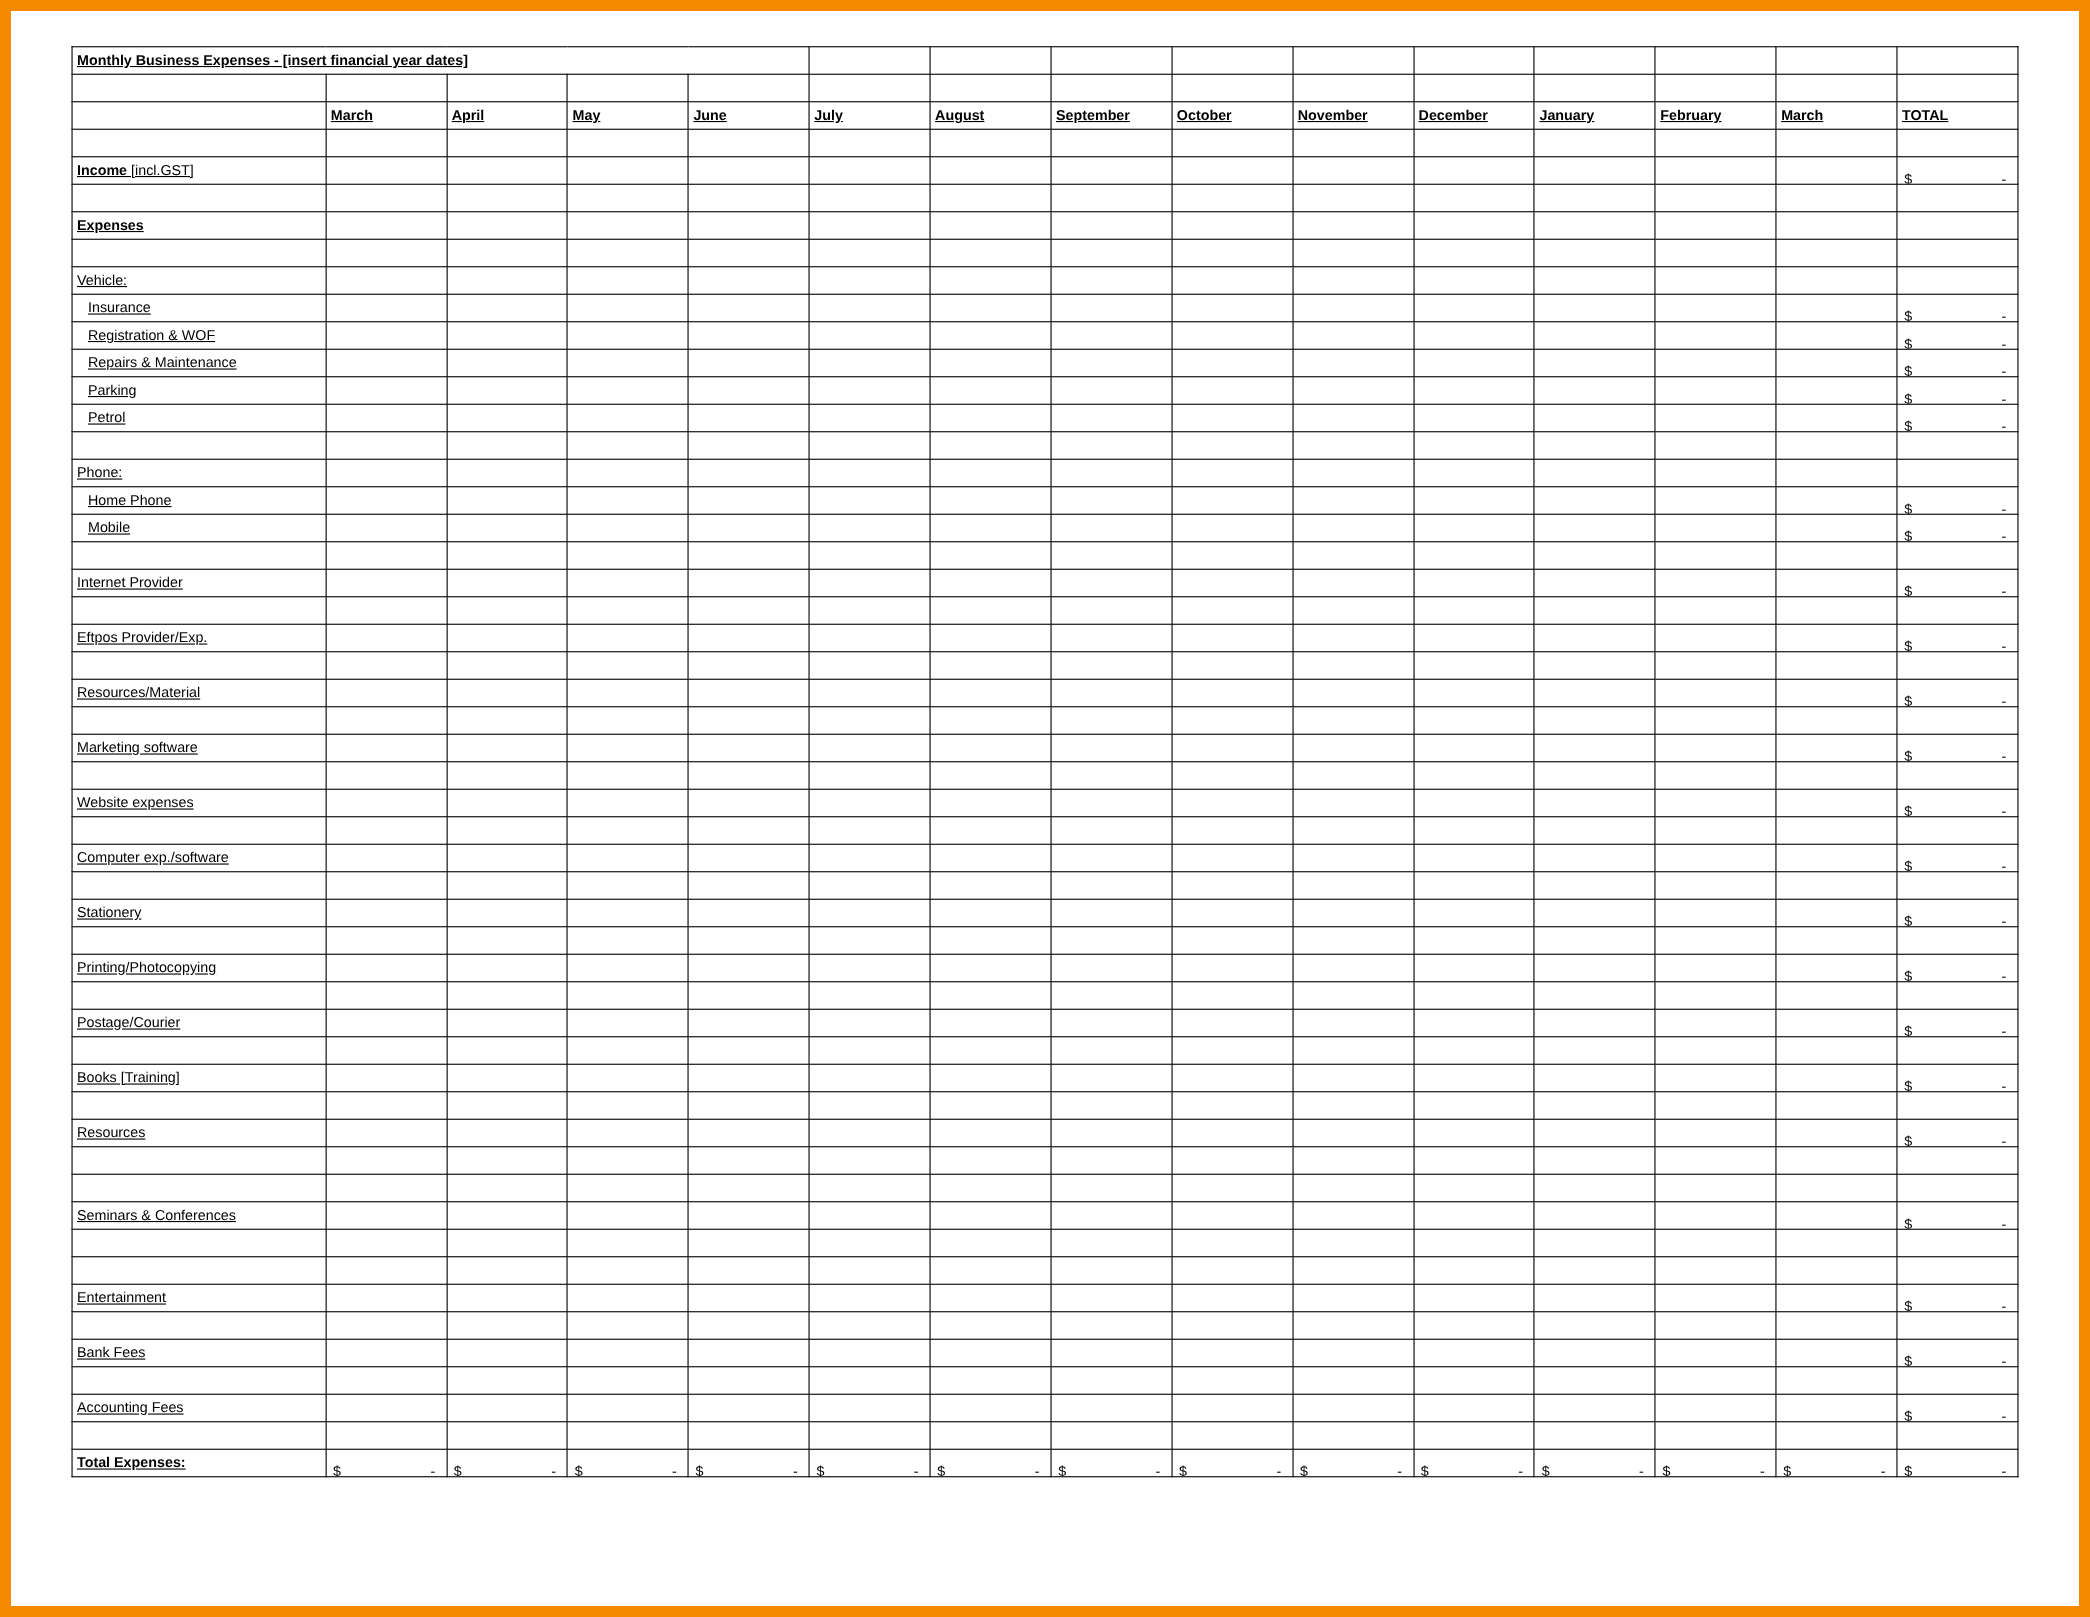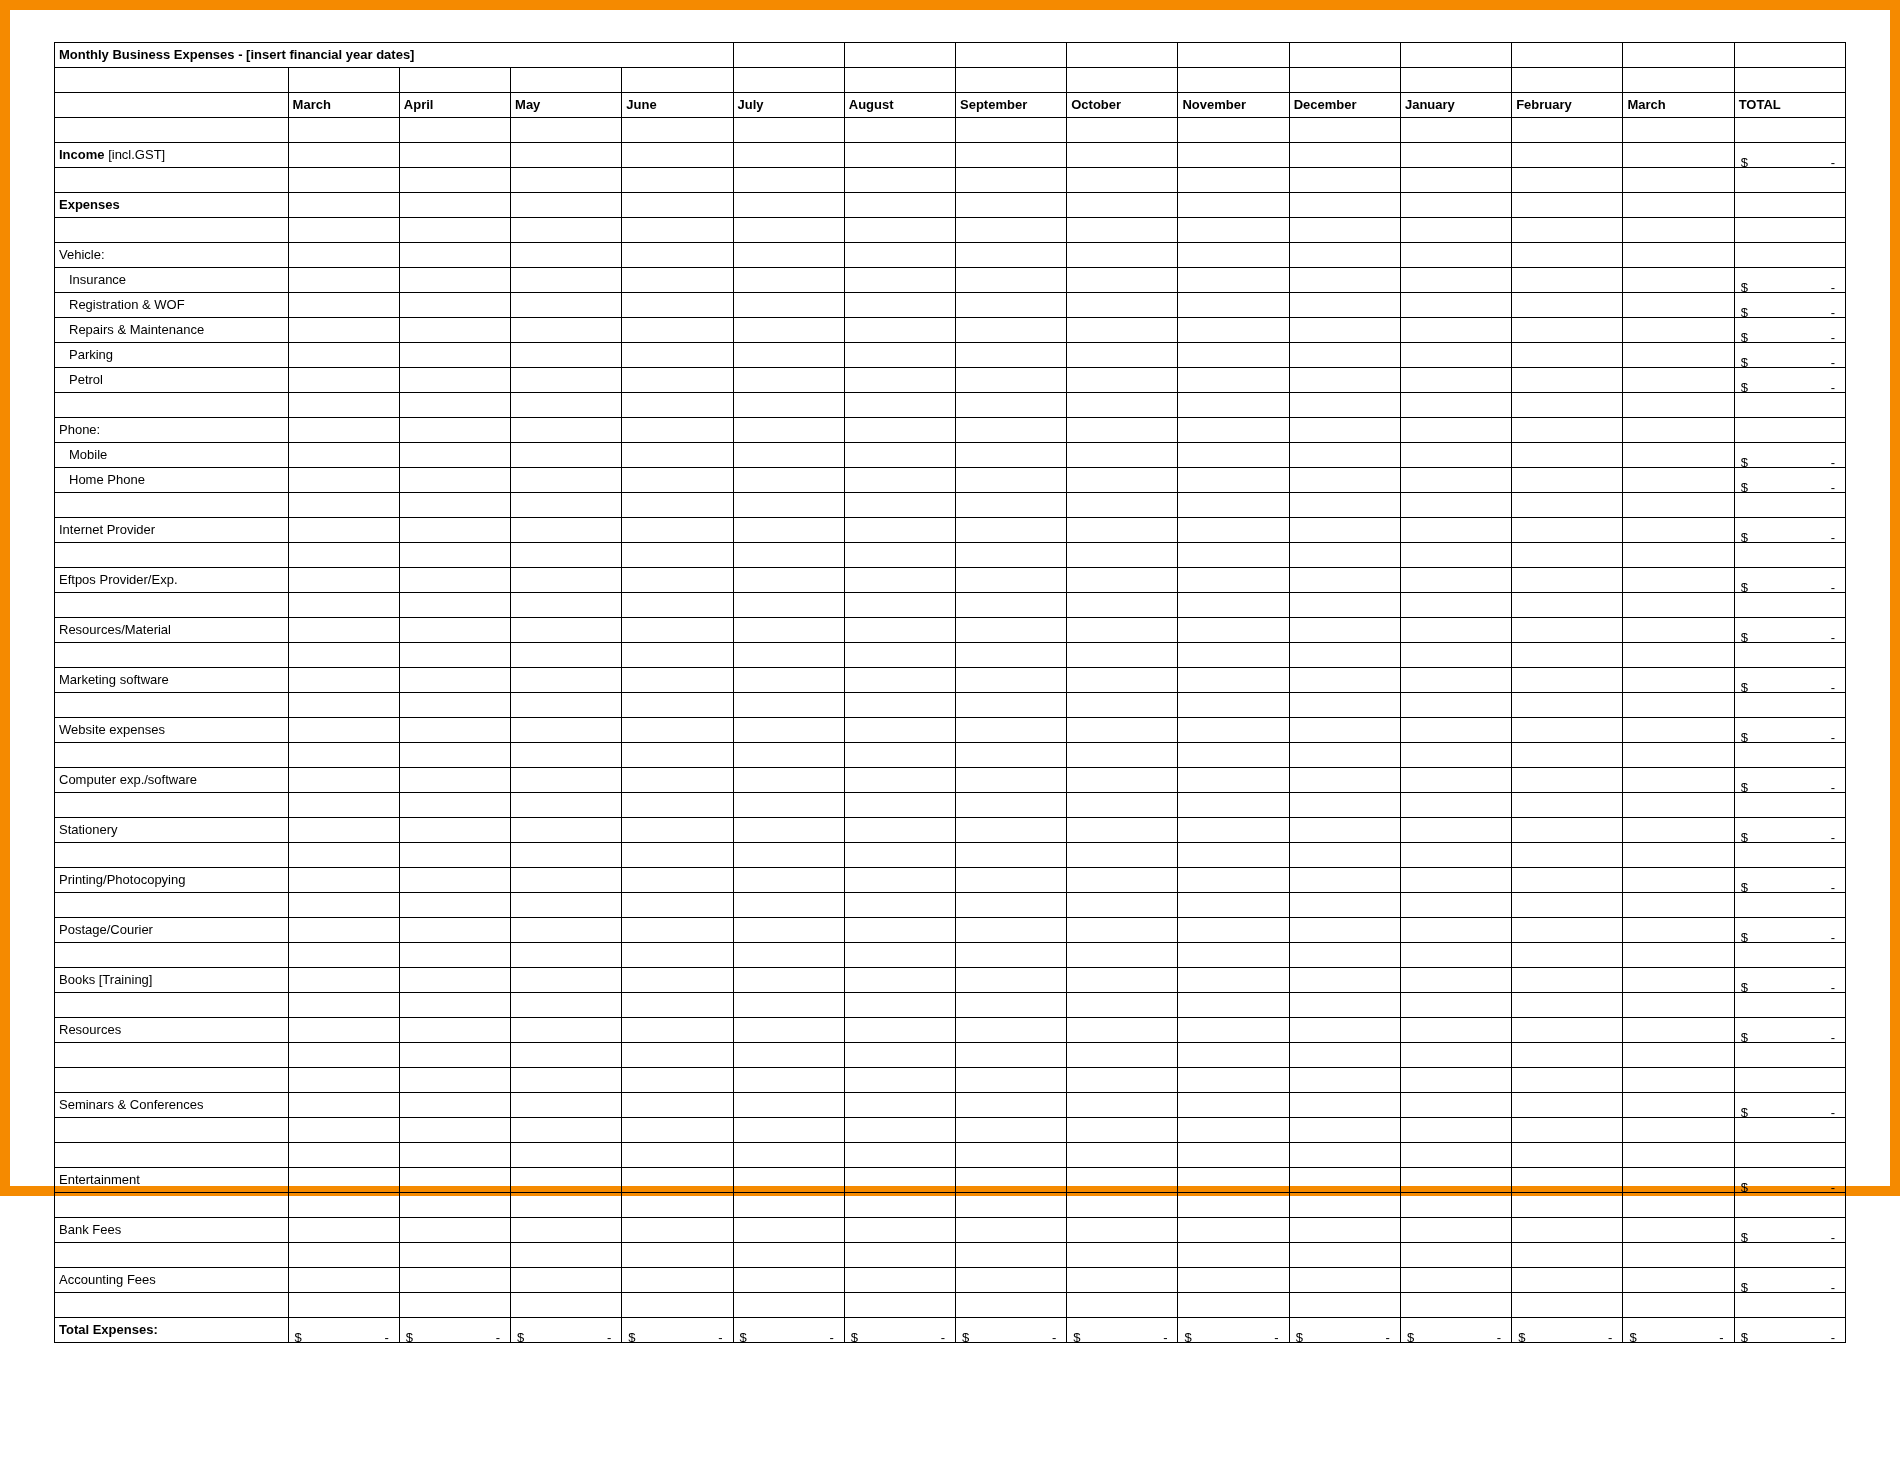--- a/index.html
+++ b/index.html
@@ -6,24 +6,25 @@
     margin: 0;
     padding: 0;
     width: 1900px;
     height: 1470px;
     font-family: Arial, Helvetica, sans-serif;
     background: #fff;
     box-sizing: border-box;
   }
   .frame {
     width: 1900px;
-    height: 1196px;
+    height: 1470px;
     border: 10px solid #f58a00;
     box-sizing: border-box;
-    padding: 32px 44px;
+    padding: 32px 55px;
+    text-decoration: underline;
   }
   table {
     border-collapse: collapse;
     width: 100%;
     table-layout: fixed;
   }
   td {
     border: 1px solid #000;
     padding: 2px 4px;
     font-size: 13px;
@@ -356,41 +357,41 @@
           <td></td>
           <td></td>
           <td></td>
           <td></td>
           <td></td>
           <td></td>
           <td></td>
           <td></td>
         </tr>
         <tr>
+          <td class="left indent">Home Phone</td>
+          <td></td>
+          <td></td>
+          <td></td>
+          <td></td>
+          <td></td>
+          <td></td>
+          <td></td>
+          <td></td>
+          <td></td>
+          <td></td>
+          <td></td>
+          <td></td>
+          <td></td>
+          <td class="money">
+            <span class="sym">$</span>
+            <span class="dash">-</span>
+          </td>
+        </tr>
+        <tr>
           <td class="left indent">Mobile</td>
-          <td></td>
-          <td></td>
-          <td></td>
-          <td></td>
-          <td></td>
-          <td></td>
-          <td></td>
-          <td></td>
-          <td></td>
-          <td></td>
-          <td></td>
-          <td></td>
-          <td></td>
-          <td class="money">
-            <span class="sym">$</span>
-            <span class="dash">-</span>
-          </td>
-        </tr>
-        <tr>
-          <td class="left indent">Home Phone</td>
           <td></td>
           <td></td>
           <td></td>
           <td></td>
           <td></td>
           <td></td>
           <td></td>
           <td></td>
           <td></td>
           <td></td>

